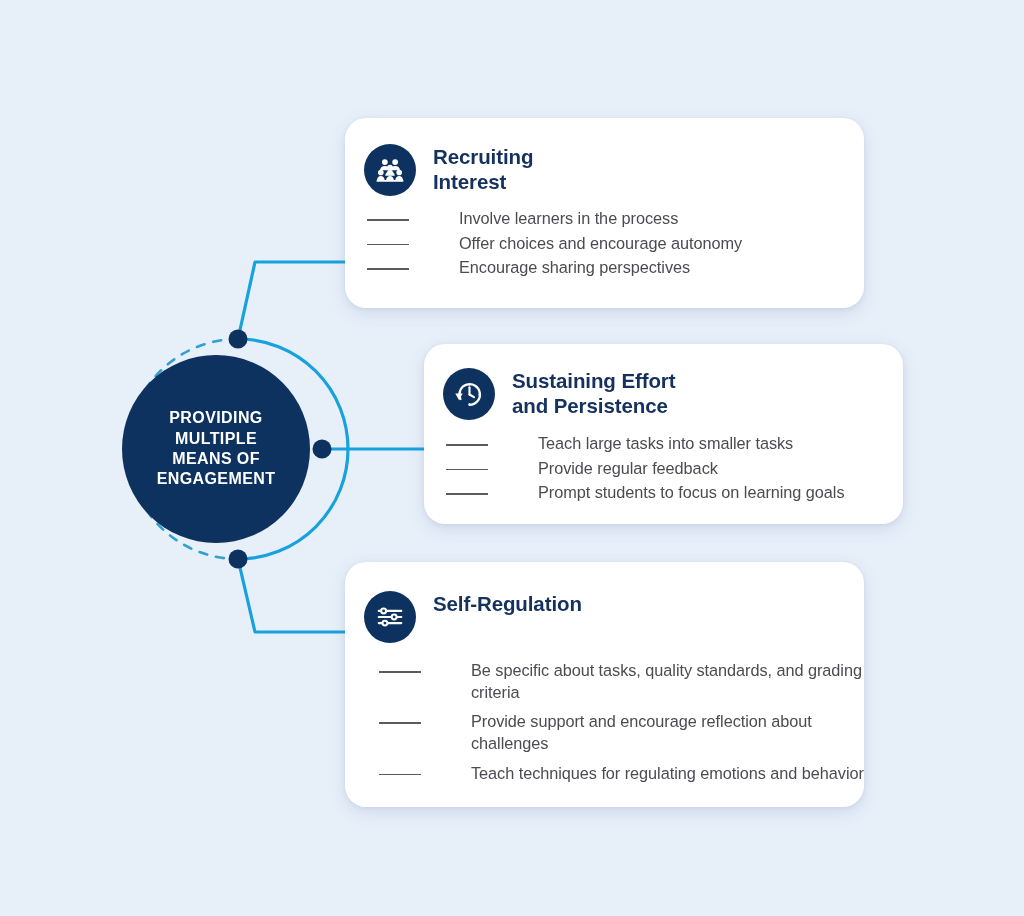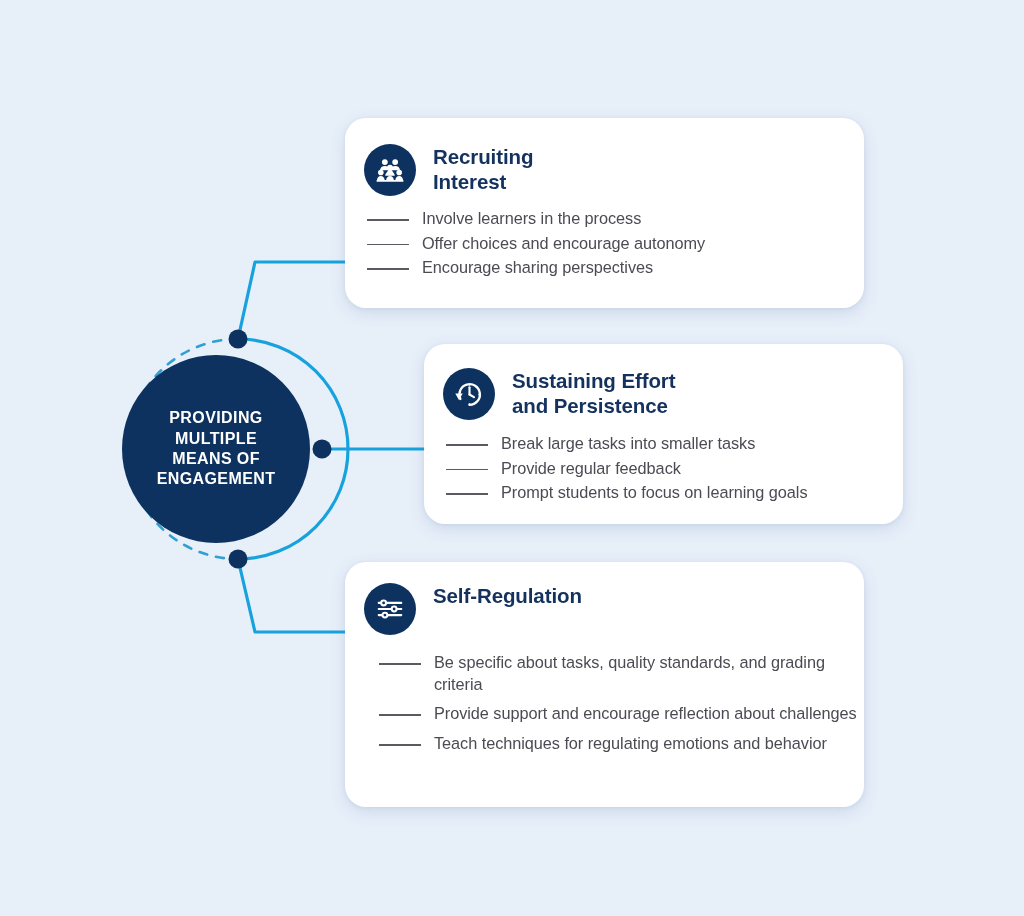--- a/index.html
+++ b/index.html
@@ -69,21 +69,21 @@
   #card-0 { left: 345px; top: 118px; width: 519px; height: 190px; }
   #card-1 { left: 424px; top: 344px; width: 479px; height: 180px; }
   #card-2 { left: 345px; top: 562px; width: 519px; height: 245px; }
 
   .card-head {
     display: flex;
     gap: 17px;
   }
   #card-0 .card-head { padding: 26px 0 0 19px; }
   #card-1 .card-head { padding: 24px 0 0 19px; }
-  #card-2 .card-head { padding: 21px 0 0 19px; }
+  #card-2 .card-head { padding: 21px 0 0 19px; margin-top: 8px; }
 
   .icon-badge {
     width: 52px;
     height: 52px;
     min-width: 52px;
     border-radius: 50%;
     background: #0d3260;
     display: flex;
     align-items: center;
     justify-content: center;
@@ -104,20 +104,21 @@
     margin-top: 12px;
   }
   #card-0 .bullets { padding-left: 22px; }
   #card-1 .bullets { padding-left: 22px; margin-top: 13px; }
   #card-2 .bullets { padding-left: 34px; margin-top: 17px; }
 
   .bullet {
     display: flex;
     align-items: flex-start;
     margin-bottom: 3px;
+    gap: 37px;
   }
   #card-2 .bullet { margin-bottom: 8px; }
 
   .bullet-dash {
     width: 42px;
     min-width: 42px;
     height: 1.6px;
     background: #5a5a60;
     margin-top: 11px;
     margin-right: 13px;
@@ -226,21 +227,21 @@
 
           <path d="M5.1 21.6 L1.3 15.0 L9.0 15.0 Z" fill="#ffffff"></path>
         </svg>
       </div>
       <div class="card-title">Sustaining Effort
 and Persistence</div>
     </div>
     <ul class="bullets">
       <li class="bullet">
         <span class="bullet-dash"></span>
-        <span class="bullet-text">Break large tasks into smaller tasks</span>
+        <span class="bullet-text">Teach large tasks into smaller tasks</span>
       </li>
       <li class="bullet">
         <span class="bullet-dash"></span>
         <span class="bullet-text">Provide regular feedback</span>
       </li>
       <li class="bullet">
         <span class="bullet-dash"></span>
         <span class="bullet-text">Prompt students to focus on learning goals</span>
       </li>
     </ul>

